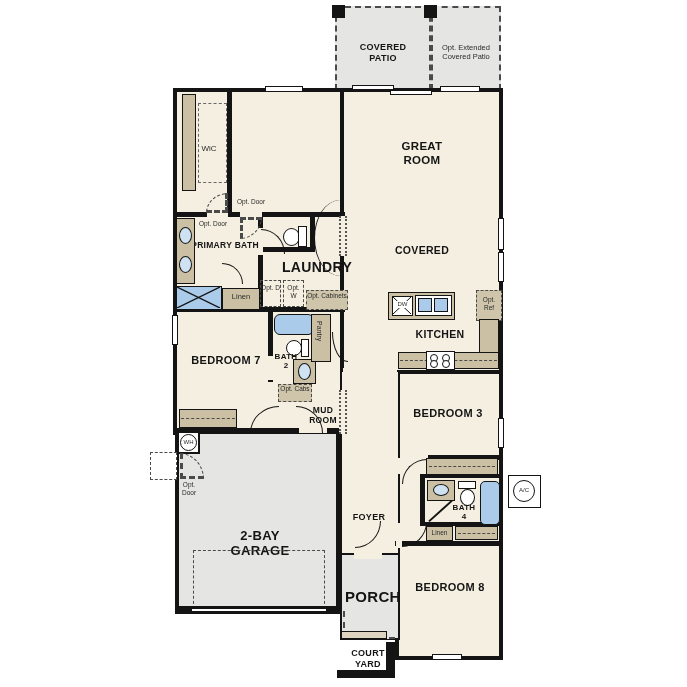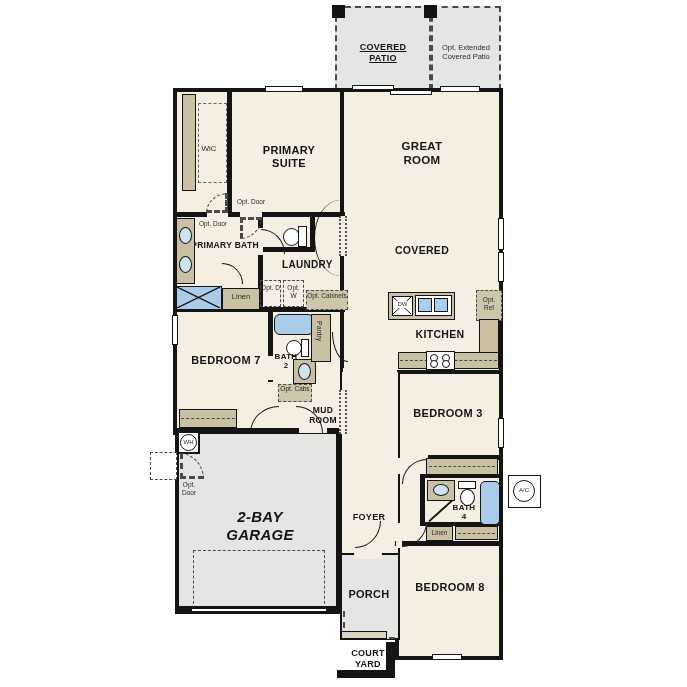--- a/index.html
+++ b/index.html
@@ -38,21 +38,21 @@
 </style>
 </head>
 <body>
 
 <div id="plan">
 
   <div class="abs dashout" style="left:335px;top:6px;width:96px;height:84px;"></div>
   <div class="abs dashout" style="left:431px;top:6px;width:70px;height:84px;"></div>
   <div class="abs wall" style="left:332px;top:5px;width:13px;height:13px;"></div>
   <div class="abs wall" style="left:424px;top:5px;width:13px;height:13px;"></div>
-  <div class="abs lbl" style="left:346px;top:42px;width:74px;font-size:9px;text-decoration:underline;">COVERED PATIO</div>
+  <div class="abs lbl" style="left:346px;top:42px;width:74px;font-size:9px;">COVERED PATIO</div>
   <div class="abs lbl sm" style="left:436px;top:44px;width:60px;font-size:7.5px;">Opt. Extended Covered Patio</div>
 
   <div class="abs room" style="left:173px;top:88px;width:172px;height:347px;"></div>
   <div class="abs room" style="left:340px;top:88px;width:163px;height:287px;"></div>
   <div class="abs room" style="left:395px;top:370px;width:108px;height:290px;"></div>
   <div class="abs room thin" style="left:340px;top:370px;width:60px;height:188px;"></div>
   <div class="abs room outdoor" style="left:175px;top:430px;width:165px;height:183px;"></div>
   <div class="abs room thin outdoor" style="left:340px;top:553px;width:60px;height:87px;"></div>
 
   <div class="abs wall" style="left:227px;top:92px;width:5px;height:123px;"></div>
@@ -89,21 +89,20 @@
   <div class="abs win" style="left:498px;top:218px;width:6px;height:32px;"></div>
   <div class="abs win" style="left:498px;top:252px;width:6px;height:30px;"></div>
   <div class="abs win" style="left:498px;top:418px;width:6px;height:30px;"></div>
   <div class="abs win" style="left:432px;top:654px;width:30px;height:6px;"></div>
   <div class="abs win" style="left:172px;top:315px;width:6px;height:30px;"></div>
 
   <div class="abs tan" style="left:182px;top:94px;width:14px;height:97px;"></div>
   <div class="abs" style="left:198px;top:103px;width:29px;height:80px;border:1.4px dashed #666;"></div>
   <div class="abs lbl sm" style="left:196px;top:144px;width:26px;font-size:8px;">WiC</div>
 
-  <div class="abs lbl" style="left:249px;top:144px;width:80px;font-size:11px;">PRIMARY SUITE</div>
   <div class="abs arc tl dsh" style="left:206px;top:193px;width:22px;height:20px;"></div>
   <div class="abs lbl sm" style="left:198px;top:220px;width:30px;font-size:6.5px;">Opt. Door</div>
   <div class="abs arc br dsh" style="left:240px;top:217px;width:22px;height:22px;"></div>
   <div class="abs lbl sm" style="left:236px;top:198px;width:30px;font-size:6.5px;">Opt. Door</div>
   <div class="abs halfL" style="left:314px;top:200px;width:26px;height:76px;"></div>
 
   <div class="abs lbl" style="left:190px;top:240px;width:70px;font-size:8.5px;">PRIMARY BATH</div>
   <div class="abs tan" style="left:176px;top:218px;width:19px;height:66px;"></div>
   <div class="abs oval" style="left:179px;top:227px;width:13px;height:17px;"></div>
   <div class="abs oval" style="left:179px;top:256px;width:13px;height:17px;"></div>
@@ -113,21 +112,21 @@
         <line x1="43" y1="0" x2="0" y2="21" stroke="#141414" stroke-width="1.3"></line>
       </svg>
   </div>
   <div class="abs tan" style="left:222px;top:288px;width:38px;height:22px;"></div>
   <div class="abs lbl sm" style="left:222px;top:293px;width:38px;font-size:7.5px;">Linen</div>
   <div class="abs arc tr" style="left:222px;top:263px;width:21px;height:21px;"></div>
 
   <div class="abs white" style="left:283px;top:228px;width:17px;height:18px;border-radius:50%;"></div>
   <div class="abs white" style="left:298px;top:226px;width:9px;height:21px;"></div>
 
-  <div class="abs lbl" style="left:258px;top:259px;width:56px;font-size:10px;padding-left:24px;">LAUNDRY</div>
+  <div class="abs lbl" style="left:258px;top:259px;width:56px;font-size:14px;padding-left:24px;">LAUNDRY</div>
   <div class="abs arc tr" style="left:261px;top:229px;width:24px;height:25px;"></div>
   <div class="abs" style="left:260px;top:280px;width:21px;height:27px;border:1.4px dashed #4a4a4a;"></div>
   <div class="abs lbl sm" style="left:261px;top:284px;width:19px;font-size:6.5px;">Opt. D</div>
   <div class="abs" style="left:283px;top:280px;width:21px;height:27px;border:1.4px dashed #4a4a4a;"></div>
   <div class="abs lbl sm" style="left:284px;top:284px;width:19px;font-size:6.5px;">Opt. W</div>
   <div class="abs tand" style="left:306px;top:290px;width:42px;height:20px;"></div>
   <div class="abs lbl sm" style="left:307px;top:292px;width:40px;font-size:6.5px;">Opt. Cabinets</div>
 
   <div class="abs lbl" style="left:392px;top:140px;width:60px;font-size:11.5px;">GREAT ROOM</div>
   <div class="abs lbl" style="left:392px;top:244px;width:60px;font-size:10.5px;">COVERED</div>
@@ -170,35 +169,35 @@
 
   <div class="abs tand" style="left:278px;top:384px;width:34px;height:18px;"></div>
   <div class="abs lbl sm" style="left:279px;top:385px;width:32px;font-size:6.5px;">Opt. Cabs</div>
   <div class="abs lbl" style="left:303px;top:405px;width:40px;font-size:8.5px;">MUD ROOM</div>
 
   <div class="abs tan" style="left:179px;top:409px;width:58px;height:19px;"></div>
   <div class="abs dashline" style="left:181px;top:418px;width:54px;height:0;"></div>
   <div class="abs arc tl" style="left:250px;top:406px;width:29px;height:27px;"></div>
   <div class="abs arc tr" style="left:296px;top:406px;width:27px;height:27px;"></div>
 
-  <div class="abs lbl" style="left:222px;top:508px;width:76px;font-size:15px;font-style:italic;">2-BAY GARAGE</div>
+  <div class="abs lbl" style="left:222px;top:528px;width:76px;font-size:13px;">2-BAY GARAGE</div>
   <div class="abs white" style="left:177px;top:431px;width:23px;height:23px;border-width:2px;"></div>
   <div class="abs circ" style="left:180px;top:434px;width:17px;height:17px;">
     <span class="lbl sm" style="font-size:6px;">WH</span>
   </div>
   <div class="abs" style="left:150px;top:452px;width:27px;height:28px;border:1.6px dashed #4a4a4a;background:#fff;"></div>
   <div class="abs arc tr dsh" style="left:180px;top:453px;width:24px;height:26px;"></div>
   <div class="abs lbl sm" style="left:175px;top:481px;width:28px;font-size:6.5px;">Opt. Door</div>
   <div class="abs" style="left:193px;top:550px;width:132px;height:59px;border:1.6px dashed #4a4a4a;border-bottom:none;"></div>
   <div class="abs wall" style="left:175px;top:606px;width:165px;height:8px;"></div>
   <div class="abs gdoor" style="left:192px;top:607px;width:134px;height:6px;"></div>
 
   <div class="abs lbl" style="left:345px;top:512px;width:48px;font-size:9px;">FOYER</div>
   <div class="abs arc br" style="left:355px;top:521px;width:26px;height:27px;"></div>
-  <div class="abs lbl" style="left:345px;top:588px;width:48px;font-size:11px;">PORCH</div>
+  <div class="abs lbl" style="left:345px;top:588px;width:48px;font-size:15px;">PORCH</div>
   <div class="abs" style="left:343px;top:611px;width:52px;height:28px;background:#e5e5e3;border-left:2px dashed #4a4a4a;border-bottom:2px dashed #4a4a4a;"></div>
   <div class="abs tan" style="left:341px;top:631px;width:46px;height:8px;background:#ddd5c2;"></div>
   <div class="abs lbl" style="left:344px;top:648px;width:48px;font-size:9px;">COURT YARD</div>
   <div class="abs wall" style="left:386px;top:642px;width:9px;height:32px;"></div>
   <div class="abs wall" style="left:337px;top:670px;width:58px;height:8px;"></div>
 
   <div class="abs lbl" style="left:408px;top:407px;width:80px;font-size:11px;">BEDROOM 3</div>
   <div class="abs arc tl" style="left:402px;top:459px;width:25px;height:25px;"></div>
   <div class="abs tan" style="left:426px;top:458px;width:72px;height:17px;"></div>
   <div class="abs dashline" style="left:429px;top:466px;width:66px;height:0;"></div>

